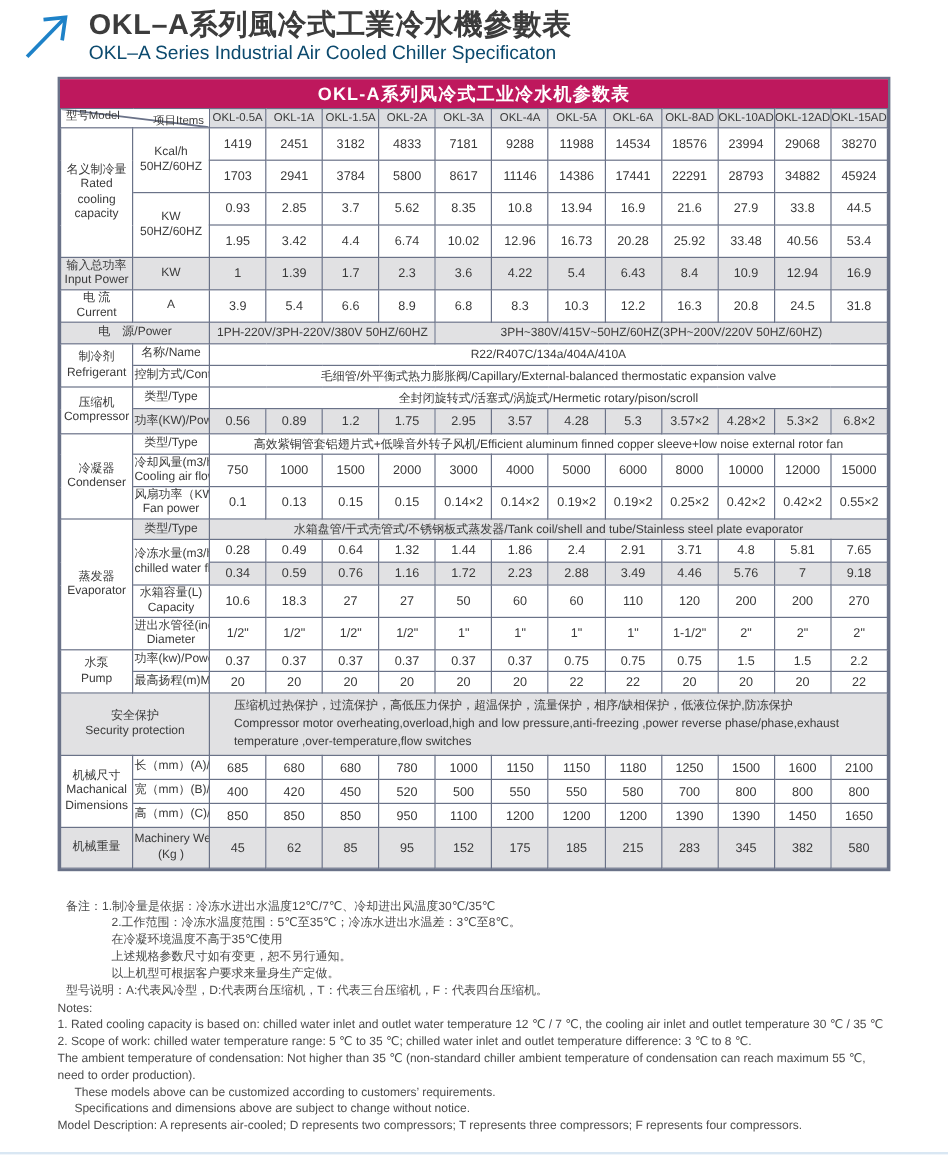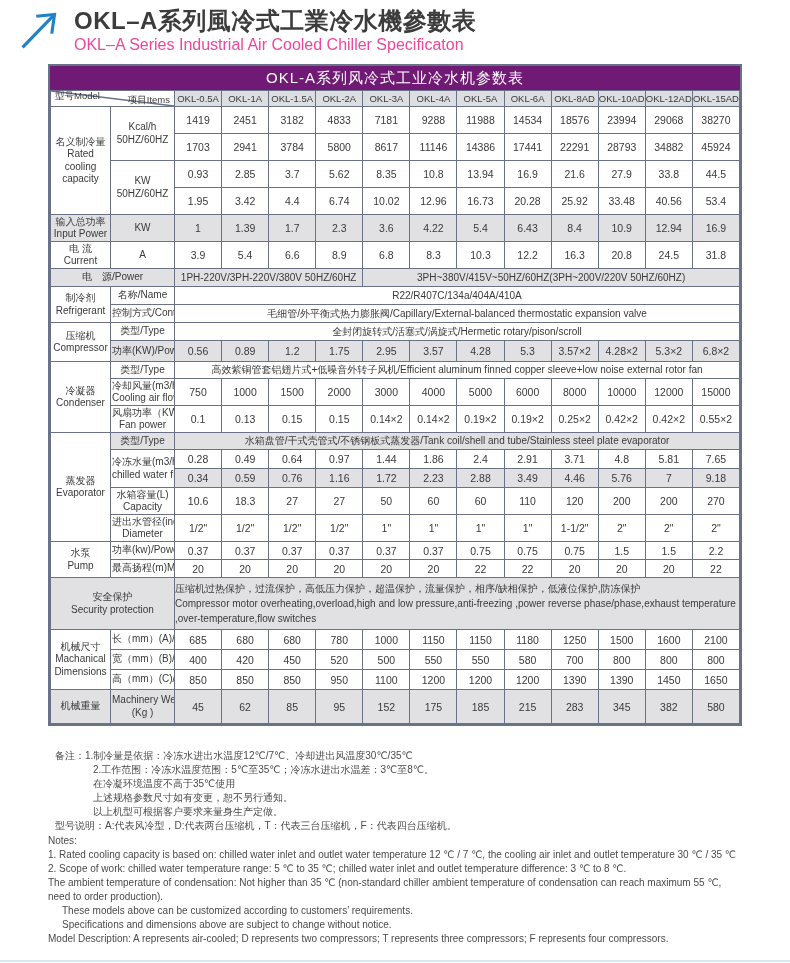--- a/index.html
+++ b/index.html
@@ -8,49 +8,49 @@
     width:790px; height:963px; position:relative; overflow:hidden;
     background:#ffffff;
     font-family:"Liberation Sans","DejaVu Sans",sans-serif;
     color:#3a3a3a;
   }
   
   .page-header { display:flex; align-items:flex-start; padding:7px 12px 0 16px; height:58px; }
   .logo { width:46px; height:42px; margin-top:2px; flex:0 0 auto; }
   .titles { margin-left:12px; }
   .titles h1 { margin:0; font-size:24px; font-weight:600; color:#3c3c3c; letter-spacing:.5px; line-height:1.15; }
-  .titles h2 { margin:0; font-size:16px; font-weight:400; color:#ec4899; line-height:1.2; }
+  .titles h2 { margin:0; font-size:16px; font-weight:400; color:#0c4a6e; line-height:1.2; }
 
   
   .table-wrap { margin:6px 48px 0 48px; border:2px solid #6a7288; }
   .table-title {
-    height:24px; background:#701a75; color:#ffffff;
+    height:24px; background:#be185d; color:#ffffff;
     display:flex; align-items:center; justify-content:center;
-    font-size:15px; letter-spacing:1px; font-weight:400;
+    font-size:15px; letter-spacing:1px; font-weight:700;
   }
   table.spec { width:100%; border-collapse:collapse; table-layout:fixed; }
   table.spec col.c-lab1 { width:60px; }
   table.spec col.c-lab2 { width:64px; }
   table.spec td {
     border:1px solid #6a7288; text-align:center; vertical-align:middle;
     padding:0 1px; overflow:hidden; background:#ffffff;
   }
   tr.gray td { background:#e1e1e3; }
   td.wht { background:#ffffff !important; }
   tr.model-row { height:16px; }
   tr.model-row td.model { background:#dddee1; font-size:9.5px; color:#3a3a3a; padding:0; }
   td.corner { position:relative; background:#ffffff; padding:0; }
   td.corner svg { position:absolute; left:0; top:0; width:100%; height:100%; }
   td.corner .c-items { position:absolute; top:3px; right:4px; font-size:9.5px; }
   td.corner .c-model { position:absolute; bottom:3px; left:4px; font-size:9.5px; }
   td.lab { font-size:10px; line-height:1.25; }
   td.lab div { white-space:nowrap; }
   td.val { font-size:10.5px; }
   td.val.merged { font-size:10px; }
-  td.val.merged.left { text-align:left; padding:3px 0; line-height:1.5; }
+  td.val.merged.left { text-align:left; padding:3px 20px; line-height:1.5; }
   td.val.merged.left div { white-space:normal; }
 
   
   .notes { margin:23px 44px 0 48px; font-size:10px; line-height:14px; color:#4b4b4b; }
   .notes-cn { margin-top:23px; }
   .notes-en { margin-top:1px; }
   .notes-cn .ind-0 { margin-left:7px; }
   .notes-cn .ind-1 { margin-left:45px; }
   .notes-en .ind-0 { margin-left:0; }
   .notes-en .ind-1 { margin-left:14px; }
@@ -346,21 +346,21 @@
           </td>
         </tr>
         <tr style="height: 19px;">
           <td class="lab wht" rowspan="2">
             <div>冷冻水量(m3/h)</div>
             <div>chilled water flow</div>
           </td>
           <td class="val">0.28</td>
           <td class="val">0.49</td>
           <td class="val">0.64</td>
-          <td class="val">0.97</td>
+          <td class="val">1.32</td>
           <td class="val">1.44</td>
           <td class="val">1.86</td>
           <td class="val">2.4</td>
           <td class="val">2.91</td>
           <td class="val">3.71</td>
           <td class="val">4.8</td>
           <td class="val">5.81</td>
           <td class="val">7.65</td>
         </tr>
         <tr class="gray" style="height: 19px;">

